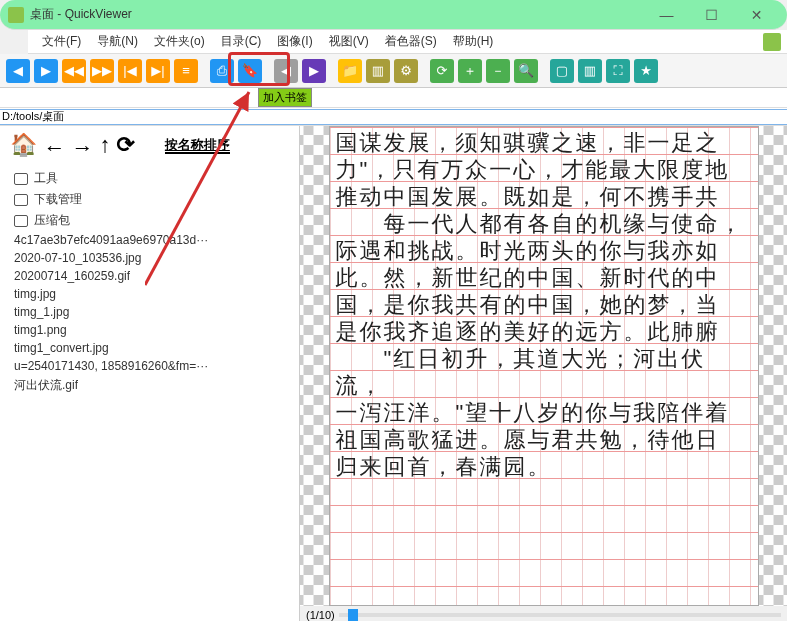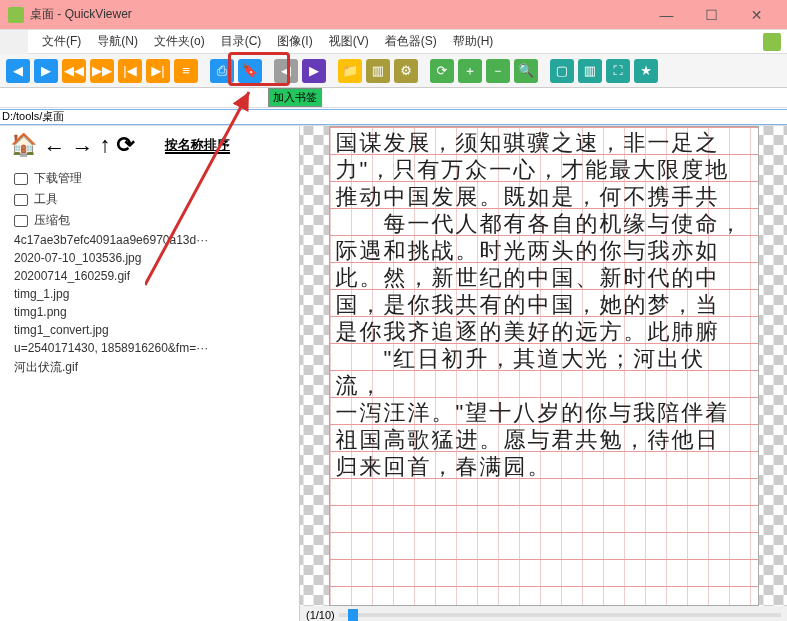--- a/index.html
+++ b/index.html
@@ -1,18 +1,18 @@
 <!DOCTYPE html>
 <html><head>
 <meta charset="utf-8">
 <style>
 * { margin: 0; padding: 0; box-sizing: border-box; font-family: "Microsoft YaHei", Arial, sans-serif; }
 body { width: 787px; height: 621px; background: #f0f0f0; overflow: hidden; position: relative; }
 
-.titlebar { height: 30px; background: #fca5a5; display: flex; align-items: center; padding: 0 8px; border-bottom: 1px solid #ddd; }
+.titlebar { height: 30px; background: #86efac; display: flex; align-items: center; padding: 0 8px; border-bottom: 1px solid #ddd; border-radius: 15px; }
 .titlebar-icon { width: 16px; height: 16px; background: #8bc34a; border-radius: 2px; margin-right: 6px; }
 .titlebar-text { font-size: 12px; color: #333; flex: 1; }
 .titlebar-btn { width: 45px; height: 30px; display: flex; align-items: center; justify-content: center; font-size: 14px; color: #555; }
 
 .menubar { height: 24px; background: #fff; display: flex; align-items: center; padding: 0 6px; border-bottom: 1px solid #ddd; margin-left: 28px; }
 .menu-item { font-size: 12px; padding: 2px 8px; color: #333; }
 .menu-edit-icon { margin-left: auto; width: 18px; height: 18px; background: #8bc34a; border-radius: 2px; }
 
 .toolbar { height: 34px; background: #f5f5f5; display: flex; align-items: center; padding: 2px 6px; gap: 4px; border-bottom: 1px solid #ccc; position: relative; }
 .tbtn { width: 24px; height: 24px; border-radius: 3px; display: flex; align-items: center; justify-content: center; font-size: 13px; color: #fff; flex-shrink: 0; }
@@ -20,21 +20,21 @@
 .tbtn.orange { background: #ff9800; }
 .tbtn.gray { background: #9e9e9e; }
 .tbtn.purple { background: #673ab7; }
 .tbtn.yellow { background: #ffc107; }
 .tbtn.olive { background: #a89d3a; }
 .tbtn.green { background: #4caf50; }
 .tbtn.teal { background: #26a69a; }
 
 .highlight-box { position: absolute; border: 3px solid #d32f2f; border-radius: 4px; width: 62px; height: 34px; top: 52px; left: 228px; z-index: 10; pointer-events: none; }
 .arrow-line { position: absolute; top: 90px; left: 145px; width: 120px; height: 200px; z-index: 9; pointer-events: none; }
-.tooltip { position: absolute; top: 88px; left: 268px; background: #22c55e; border: 1px solid #888; padding: 1px 4px; font-size: 11px; z-index: 11; }
+.tooltip { position: absolute; top: 88px; left: 258px; background: #84cc16; border: 1px solid #888; padding: 1px 4px; font-size: 11px; z-index: 11; }
 
 .pathbar { height: 20px; background: #fff; display: flex; align-items: center; font-size: 11px; border-bottom: 1px solid #ddd; padding-left: 0; }
 .pathbar-label { color: #555; padding: 0 2px; margin-top: 39px; }
 .pathbar-input { flex: 1; border: none; font-size: 11px; padding: 1px 2px; outline: 1px solid #7eb4ea; background:#fff; }
 
 .main { display: flex; height: 498px; }
 .sidebar { width: 300px; background: #fff; border-right: 1px solid #ccc; overflow-y: auto; }
 .nav-row { display: flex; align-items: center; gap: 6px; padding: 6px 10px; }
 .nav-ico { font-size: 22px; color: #000; font-weight: bold; }
 .sort-label { font-size: 13px; font-weight: bold; text-decoration: underline; margin-left: 24px; }
@@ -131,38 +131,41 @@
       <span class="nav-ico">🏠</span>
       <span class="nav-ico">←</span>
       <span class="nav-ico">→</span>
       <span class="nav-ico">↑</span>
       <span class="nav-ico">⟳</span>
       <span class="sort-label">按名称排序</span>
     </div>
     <div class="tree">
       <div class="tree-item">
           <span class="folder-ico"></span>
+          <span class="label">工具</span>
+        </div>
+      <div class="tree-item">
+          <span class="folder-ico"></span>
           <span class="label">下载管理</span>
-        </div>
-      <div class="tree-item">
-          <span class="folder-ico"></span>
-          <span class="label">工具</span>
         </div>
       <div class="tree-item">
           <span class="folder-ico"></span>
           <span class="label">压缩包</span>
         </div>
       <div class="tree-item">
           <span class="label">4c17ae3b7efc4091aa9e6970a13d···</span>
         </div>
       <div class="tree-item">
           <span class="label">2020-07-10_103536.jpg</span>
         </div>
       <div class="tree-item">
           <span class="label">20200714_160259.gif</span>
+        </div>
+      <div class="tree-item">
+          <span class="label">timg.jpg</span>
         </div>
       <div class="tree-item">
           <span class="label">timg_1.jpg</span>
         </div>
       <div class="tree-item">
           <span class="label">timg1.png</span>
         </div>
       <div class="tree-item">
           <span class="label">timg1_convert.jpg</span>
         </div>

